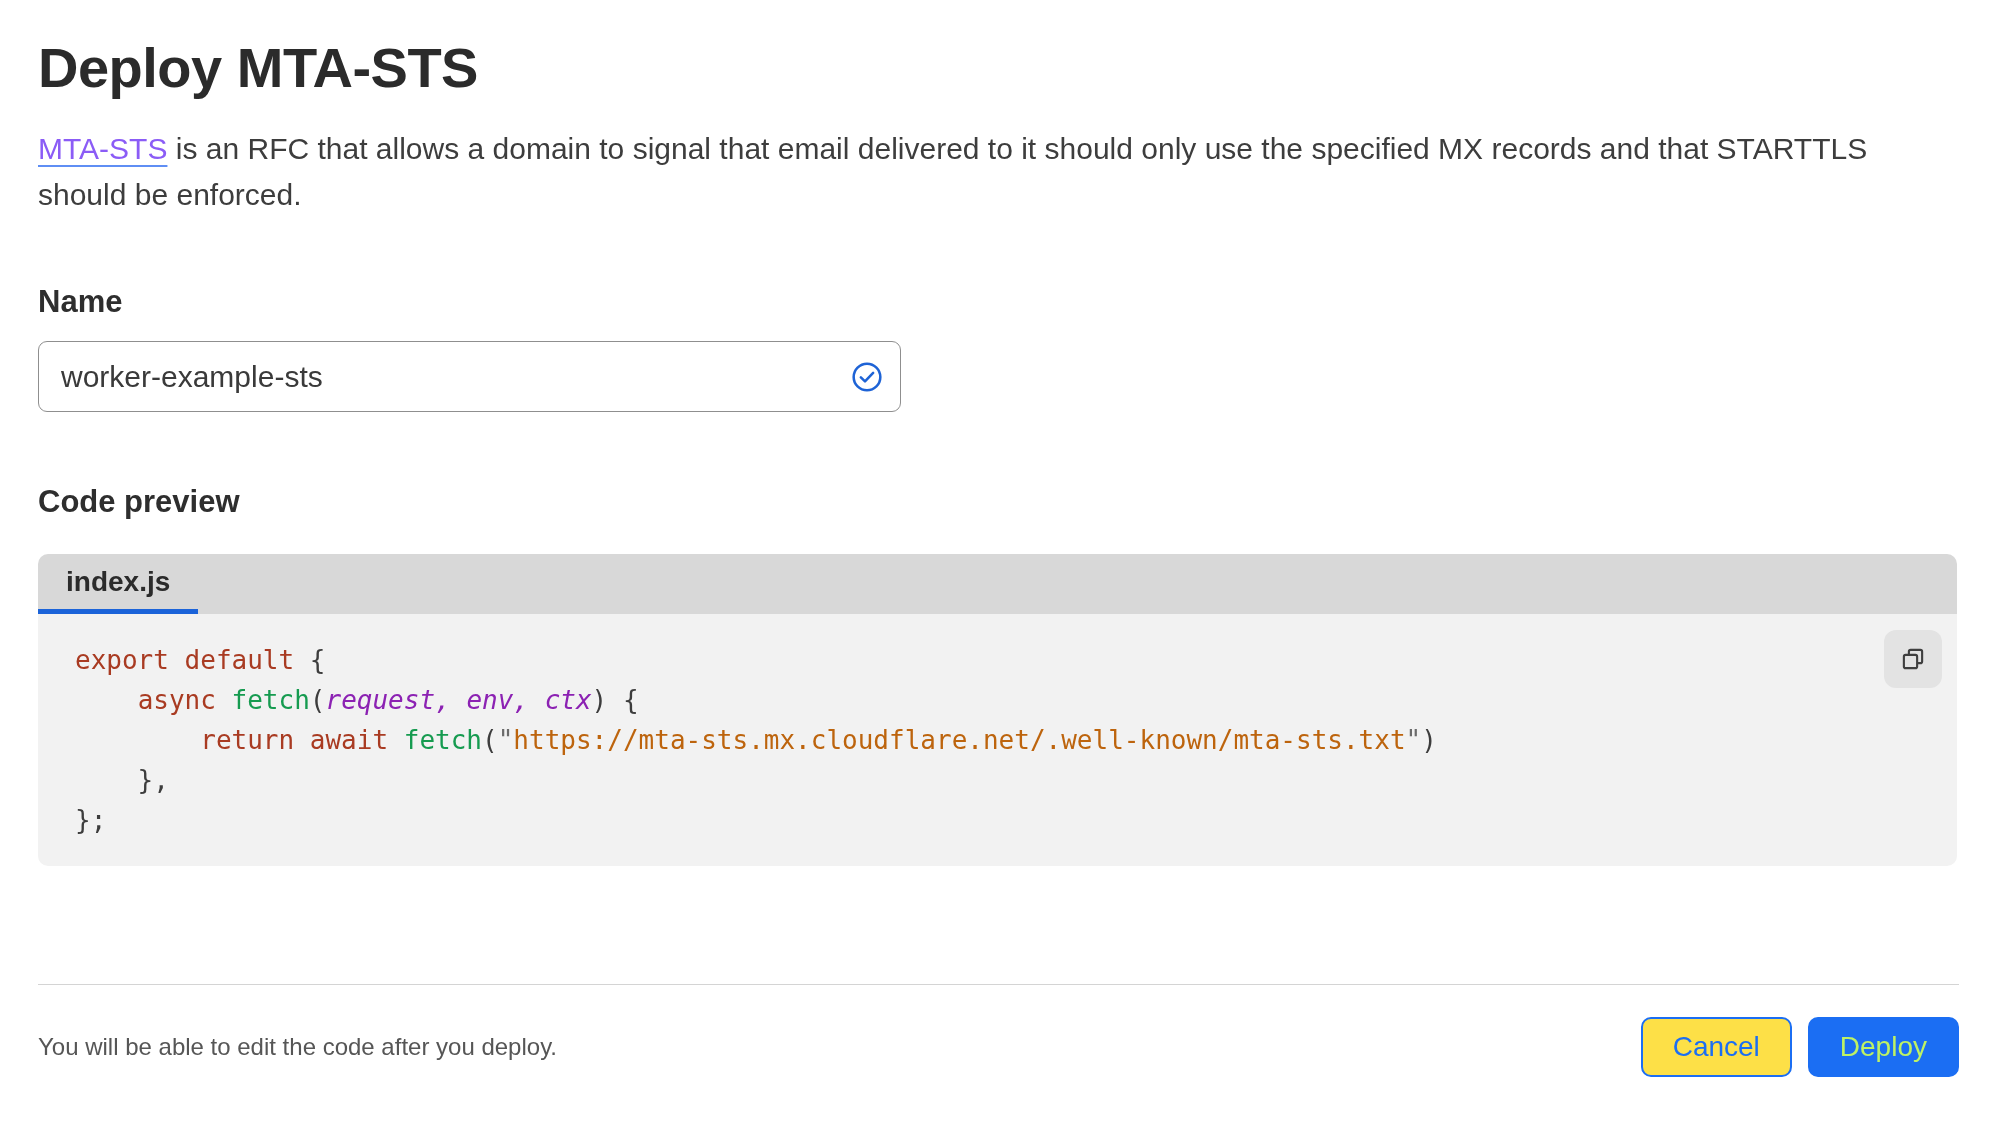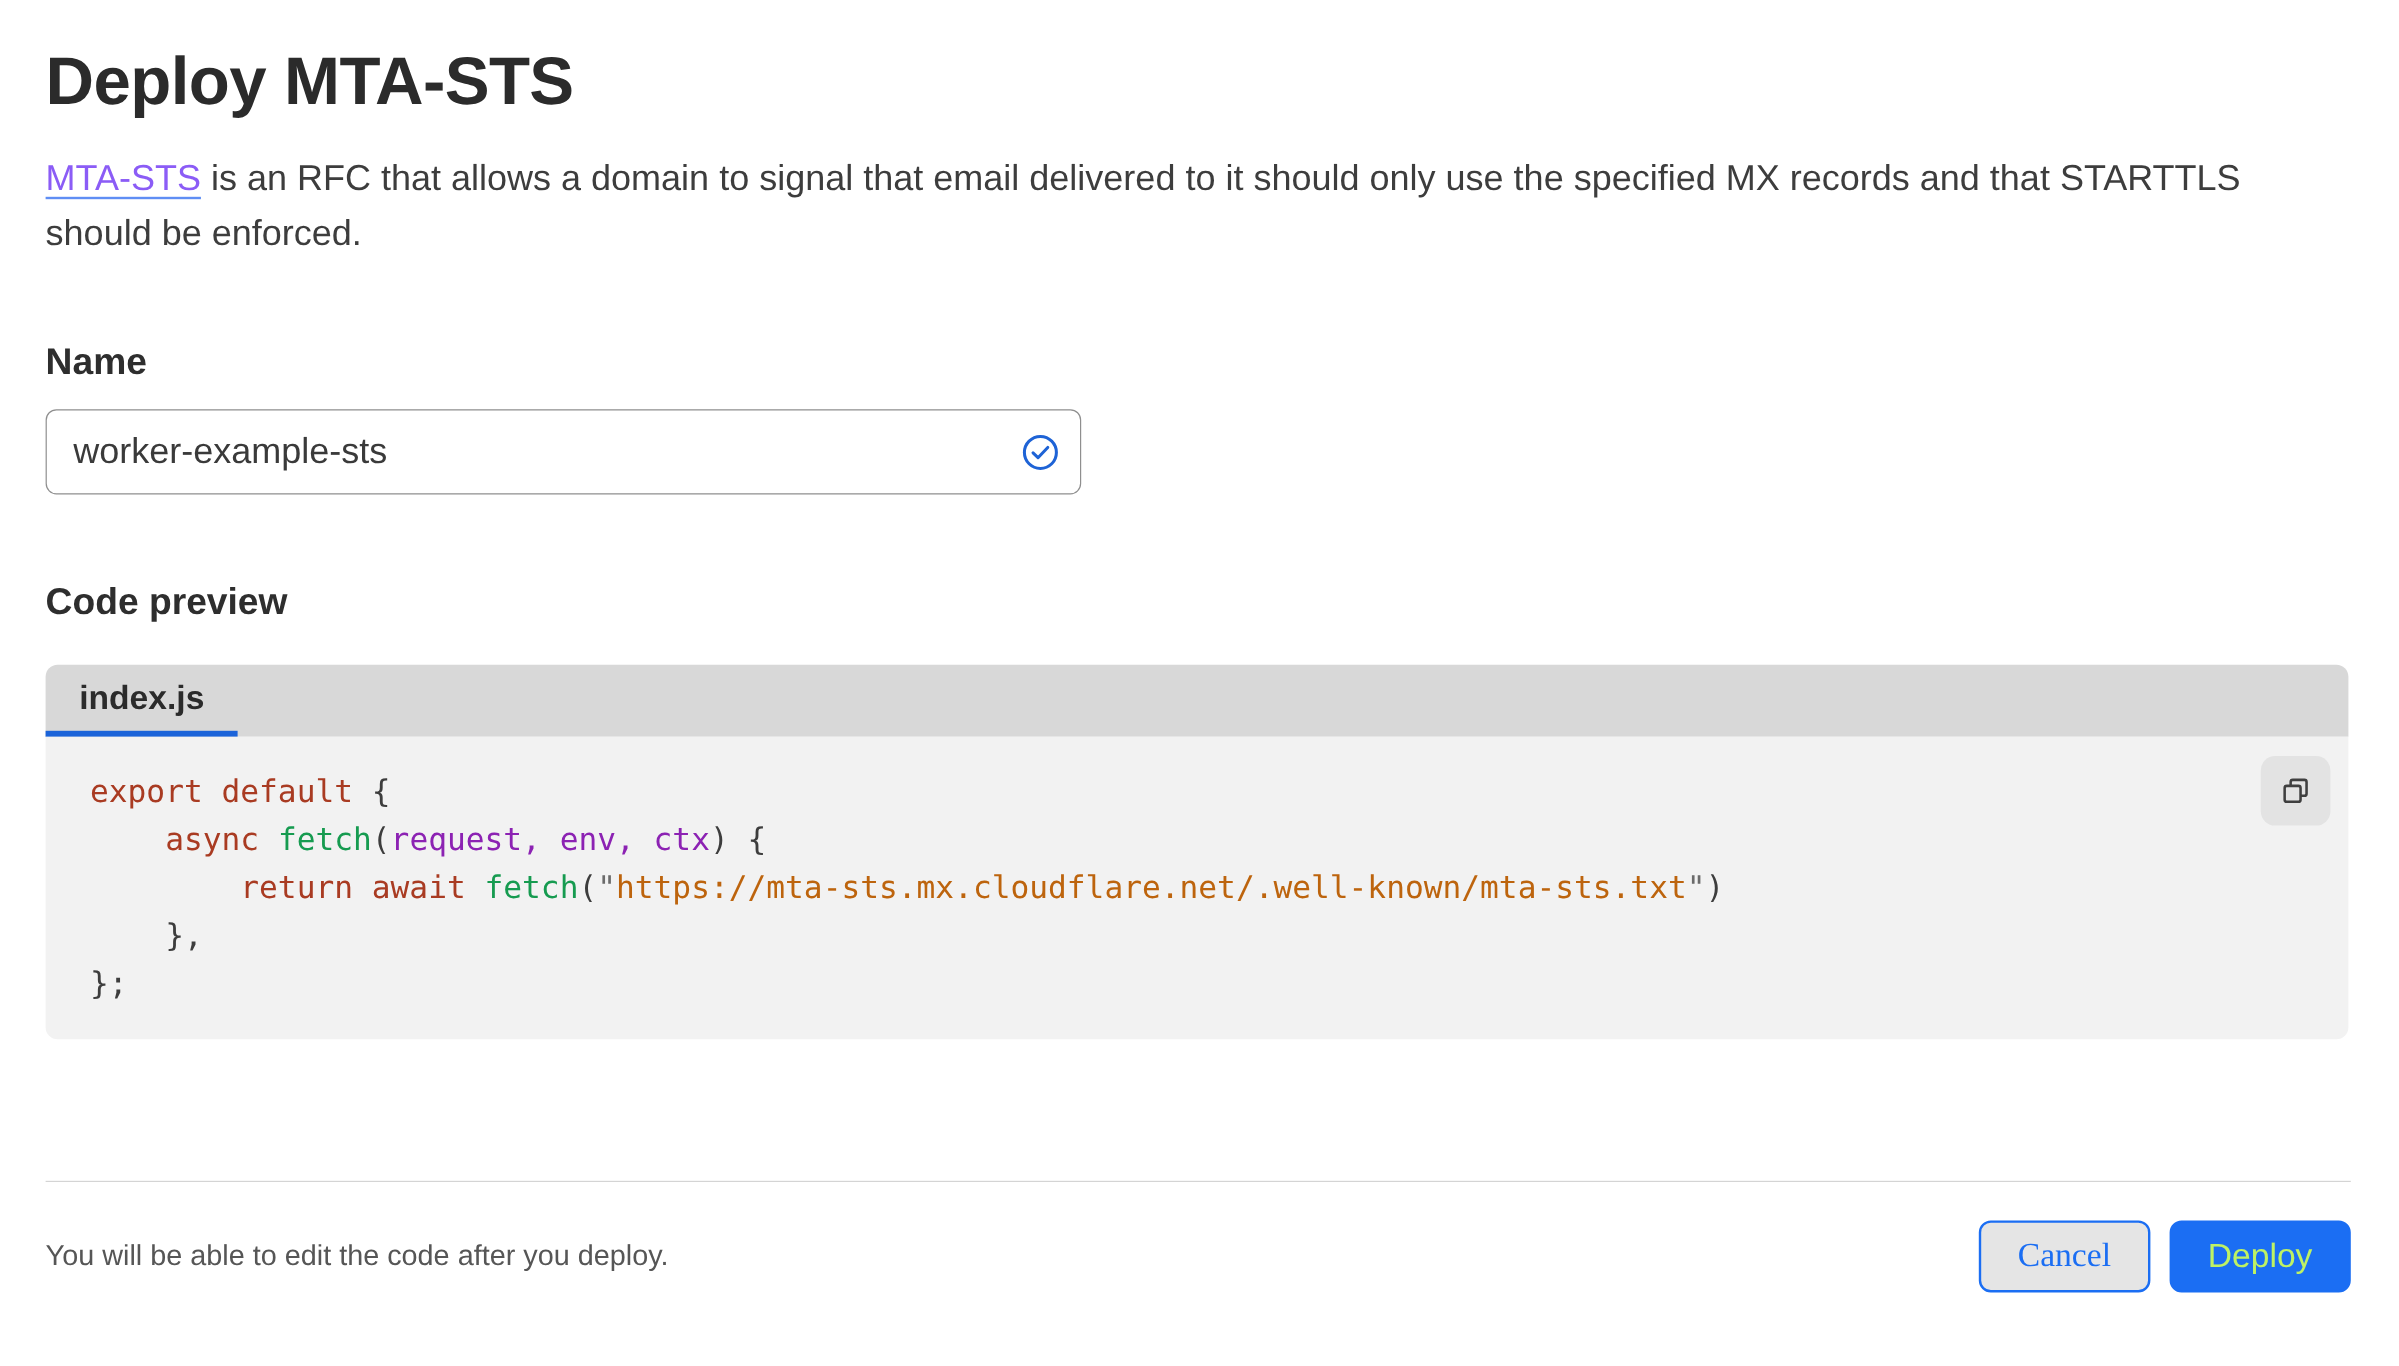--- a/index.html
+++ b/index.html
@@ -102,21 +102,21 @@
     padding: 26px 120px 26px 37px;
     min-height: 252px;
   }
   .code-content {
     font-family: "DejaVu Sans Mono", monospace;
     font-size: 26px;
     line-height: 40px;
     white-space: pre;
     color: #3d3d3d;
   }
-  .tok-pm { }
+  .tok-pm { font-style: italic; }
   .copy-button {
     position: absolute;
     top: 16px;
     right: 15px;
     width: 58px;
     height: 58px;
     background: #e3e3e3;
     border: none;
     border-radius: 12px;
     display: flex;
@@ -149,24 +149,23 @@
     padding: 0 30px;
     border-radius: 10px;
     font-family: "Liberation Sans", sans-serif;
     font-size: 28px;
     cursor: pointer;
     display: flex;
     align-items: center;
     justify-content: center;
   }
   .btn-cancel {
-    background: #e5e5e5;
+    background: #fde047;
     border: 2px solid #1b6ef3;
     color: #1b6ef3;
-    font-family: Liberation Serif, serif;
   }
   .btn-deploy {
     background: #1b6ef3;
     border: 2px solid #1b6ef3;
     color: #bef264;
   }
 </style>
 </head>
 <body>
 

